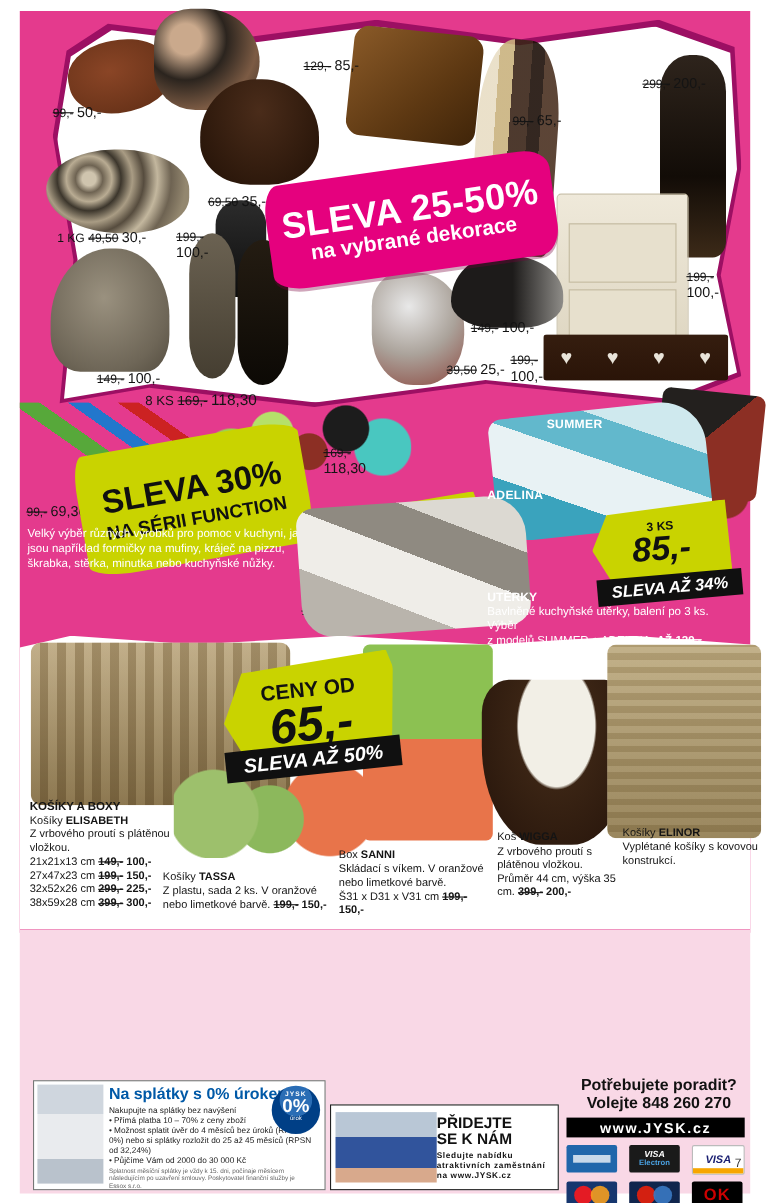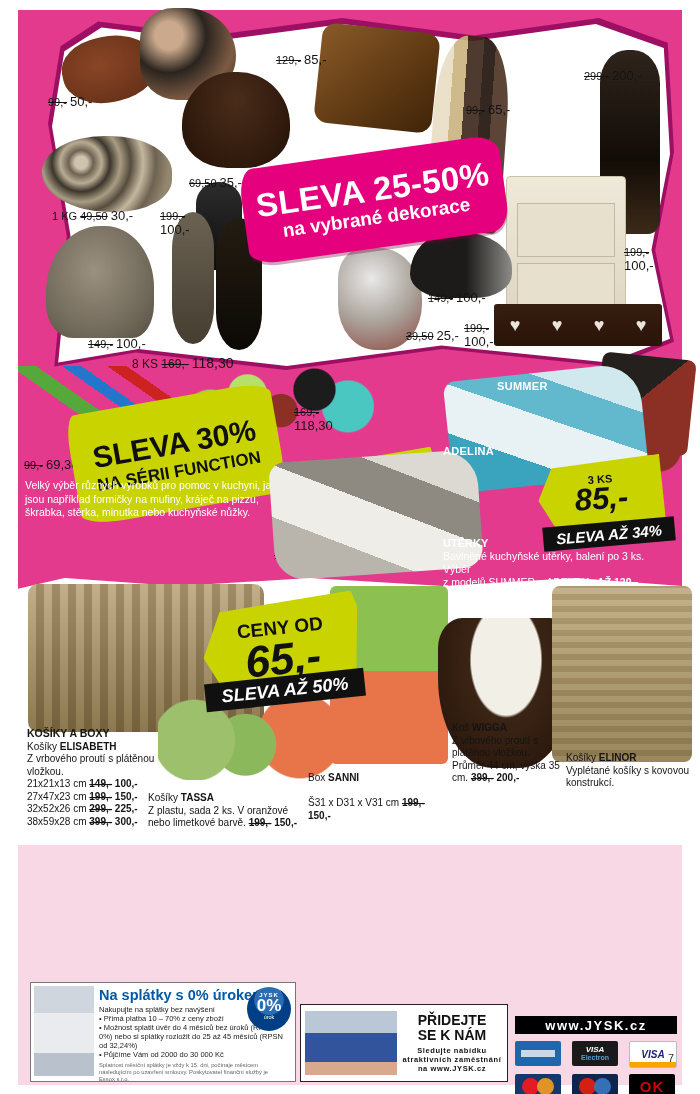--- a/index.html
+++ b/index.html
@@ -146,21 +146,21 @@
   .splatky-fine{font-size:5.8px;color:#666;margin-top:3px;line-height:7px;width:180px;}
   .jysk-circle{position:absolute;right:4px;top:4px;width:44px;height:44px;border-radius:50%;
       background:radial-gradient(circle at 50% 30%,#2a6db5 0 38%,#003f86 40%);color:#fff;text-align:center;}
   .jysk-circle .j{font-size:6px;font-weight:bold;letter-spacing:1px;margin-top:5px;}
   .jysk-circle .z{font-size:17px;font-weight:bold;line-height:16px;}
   .jysk-circle .u{font-size:5.5px;}
 
   .banner-pridejte{left:300px;top:1004px;width:206px;height:76px;background:#fff;border:1px solid #222;display:flex;align-items:center;}
   .pridejte-photo{width:92px;height:64px;margin-left:4px;background:
       linear-gradient(180deg,#b9c7d6 0 35%,#31549c 35% 80%,#d8a98c 80%);}
-  .pridejte-txt{flex:1;text-align:center;}
+  .pridejte-txt{flex:1;}
   .pridejte-txt .t1{font-size:14px;font-weight:bold;line-height:15px;}
   .pridejte-txt .t2{font-size:7.5px;font-weight:bold;letter-spacing:.6px;margin-top:3px;line-height:9px;}
 
   .poradit{left:515px;top:979px;width:168px;text-align:center;}
   .poradit .q{font-size:14.5px;font-weight:bold;line-height:16px;}
   .jysk-bar{left:515px;top:1016px;width:162px;height:18px;background:#000;color:#fff;
       display:flex;align-items:center;justify-content:center;font-size:13px;font-weight:bold;letter-spacing:1.5px;}
   .cards{left:515px;top:1041px;width:166px;display:grid;grid-template-columns:repeat(3,48px);grid-gap:6px 9px;}
   .card{width:46px;height:25px;border-radius:2px;position:relative;display:flex;align-items:center;justify-content:center;overflow:hidden;}
   .card-amex{background:#2066ab;}
@@ -330,25 +330,25 @@
     </div>
   </div>
 
   <div class="blk" style="left:148px;top:792px;width:162px;">
     <span>Košíky </span><span class="nm">TASSA</span><br>
     <span>Z plastu, sada 2 ks. V oranžové nebo limetkové barvě. </span><span class="old">199,-</span><span class="new"> 150,-</span>
   </div>
 
   <div class="blk" style="left:308px;top:772px;width:140px;">
     <span>Box </span><span class="nm">SANNI</span><br>
-    <br>
+    <span>Skládací s víkem. V oranžové nebo limetkové barvě. </span><br>
     <span>Š31 x D31 x V31 cm </span><span class="old">199,-</span><span class="new"> 150,-</span>
   </div>
 
-  <div class="blk" style="left:452px;top:722px;width:112px;">
+  <div class="blk" style="left:452px;top:756px;width:112px;">
     <span>Koš </span><span class="nm">WIGGA</span><br>
     <span>Z vrbového proutí s plátěnou vložkou. Průměr 44 cm, výška 35 cm. </span><span class="old">399,-</span><span class="new"> 200,-</span>
   </div>
 
   <div class="blk" style="left:566px;top:752px;width:128px;">
     <span>Košíky </span><span class="nm">ELINOR</span><br>
     <span>Vyplétané košíky s kovovou konstrukcí.</span>
   </div>
 
   <div class="abs pink-panel"></div>
@@ -372,20 +372,24 @@
 
   <div class="abs banner-pridejte">
     <div class="pridejte-photo"></div>
     <div class="pridejte-txt">
       <div class="t1">PŘIDEJTE</div>
       <div class="t1">SE K NÁM</div>
       <div class="t2">Sledujte nabídku atraktivních zaměstnání na www.JYSK.cz</div>
     </div>
   </div>
 
+  <div class="abs poradit">
+    <div class="q">Potřebujete poradit?</div>
+    <div class="q">Volejte 848 260 270</div>
+  </div>
   <div class="abs jysk-bar">www.JYSK.cz</div>
 
   <div class="abs cards">
     <div class="card card-amex"></div>
     <div class="card card-electron">
       <span class="v">VISA</span>
       <span class="e">Electron</span>
     </div>
     <div class="card card-visa">
       <span class="v">VISA</span>

